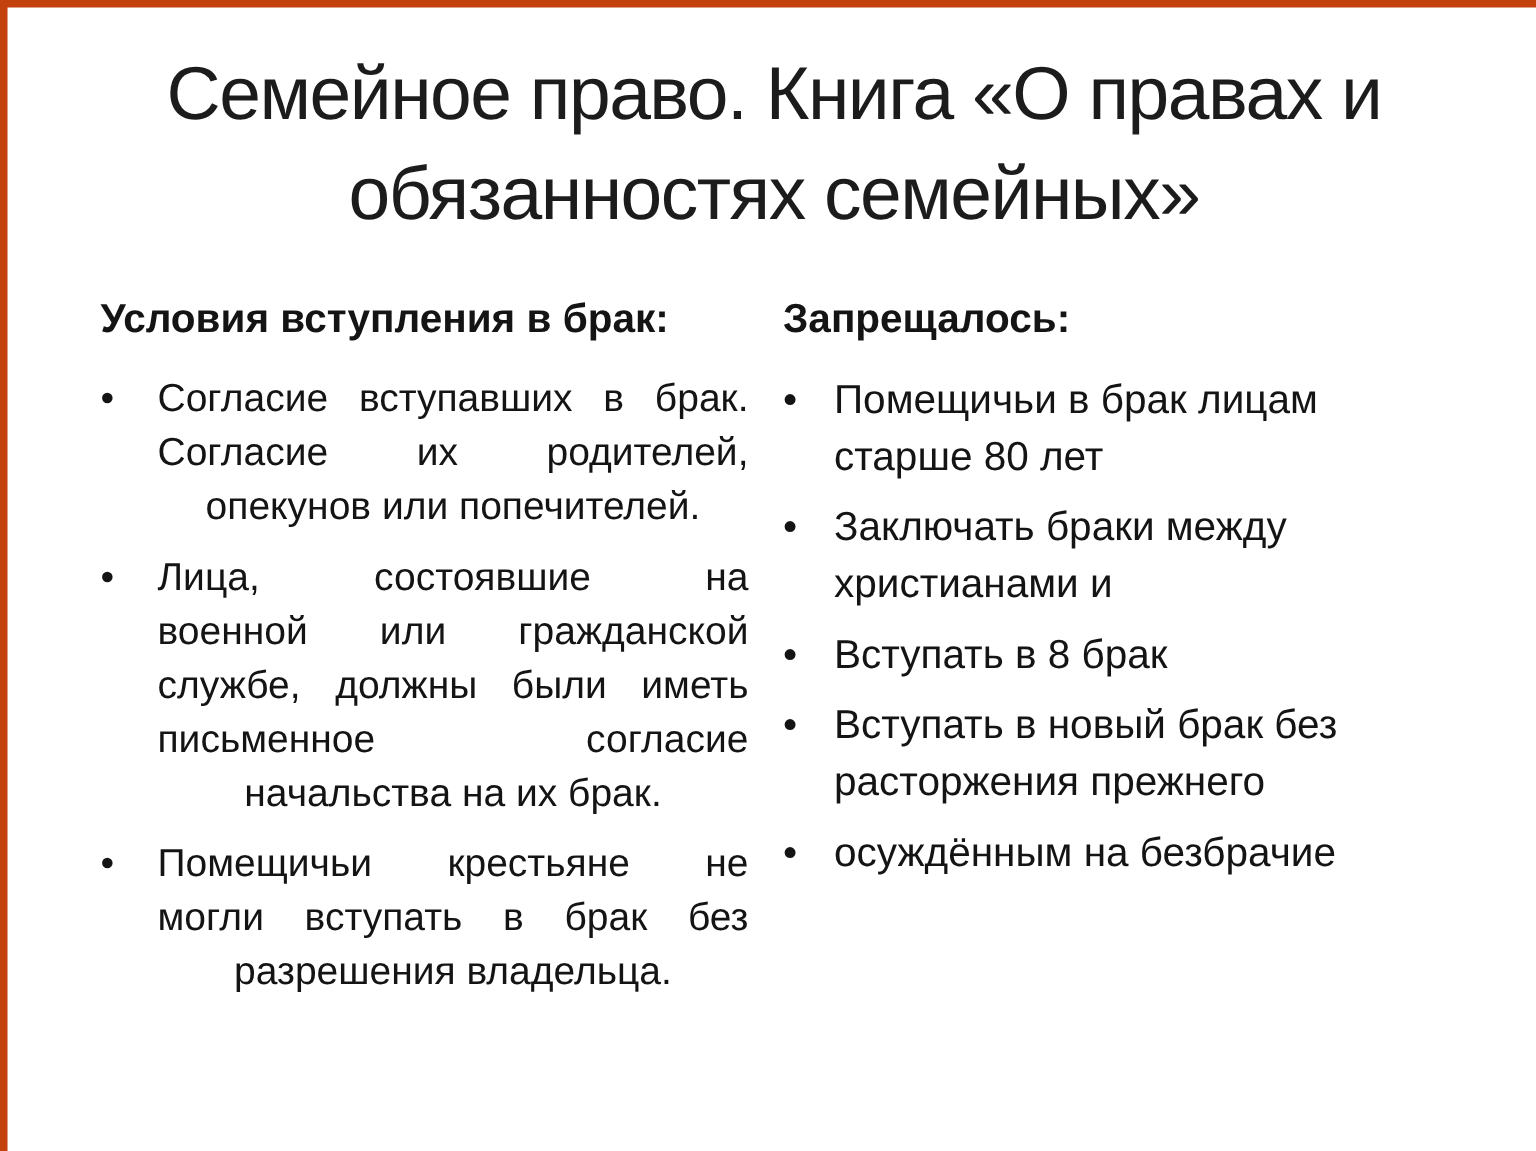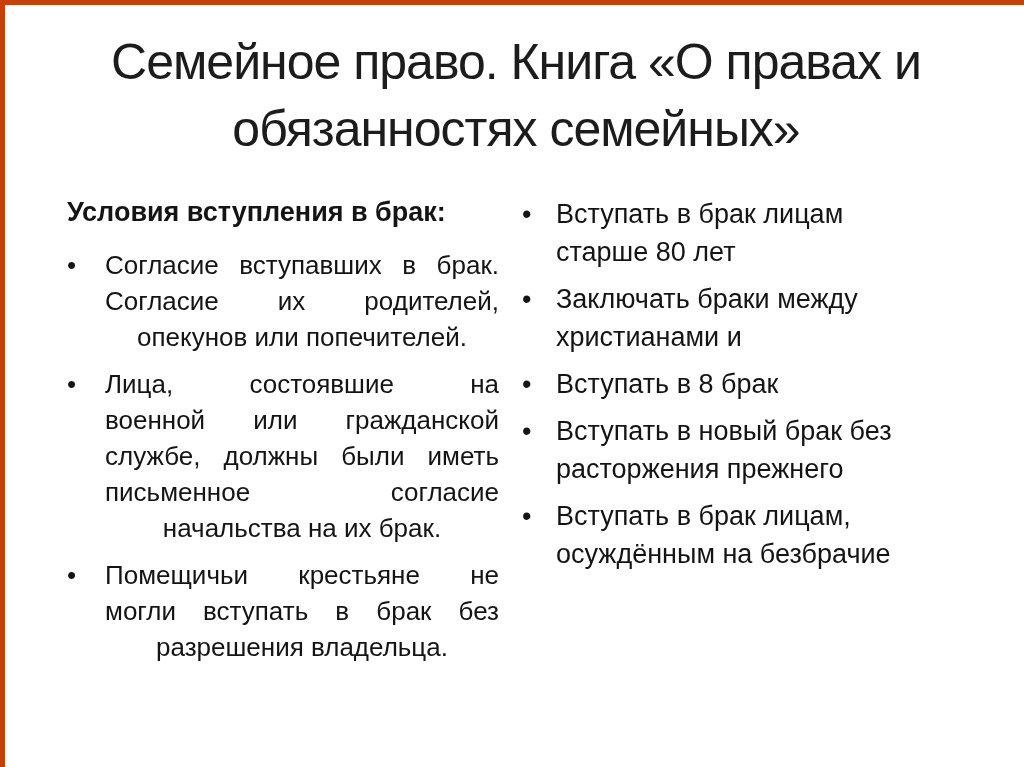--- a/index.html
+++ b/index.html
@@ -103,25 +103,26 @@
             <div class="bullet-text">
               <div class="line stretch">Помещичьи крестьяне не</div>
               <div class="line stretch">могли вступать в брак без</div>
               <div class="line">разрешения владельца.</div>
             </div>
           </div>
         </div>
     </div>
 
     <div class="col col-right">
+      <div class="col-header">Запрещалось:</div>
       <div class="bullet-list">
           <div class="bullet-item">
             <span class="bullet-marker">•</span>
             <div class="bullet-text">
-              <div class="line">Вступать в брак лицам</div>
+              <div class="line">Помещичьи в брак лицам</div>
               <div class="line">старше 80 лет</div>
             </div>
           </div>
           <div class="bullet-item">
             <span class="bullet-marker">•</span>
             <div class="bullet-text">
               <div class="line">Заключать браки между</div>
               <div class="line">христианами и</div>
             </div>
           </div>
@@ -134,21 +135,20 @@
           <div class="bullet-item">
             <span class="bullet-marker">•</span>
             <div class="bullet-text">
               <div class="line">Вступать в новый брак без</div>
               <div class="line">расторжения прежнего</div>
             </div>
           </div>
           <div class="bullet-item">
             <span class="bullet-marker">•</span>
             <div class="bullet-text">
-              <div class="line">Вступать в брак лицам,</div>
               <div class="line">осуждённым на безбрачие</div>
             </div>
           </div>
         </div>
     </div>
 
   </div>
 </div>
 
 </body></html>

